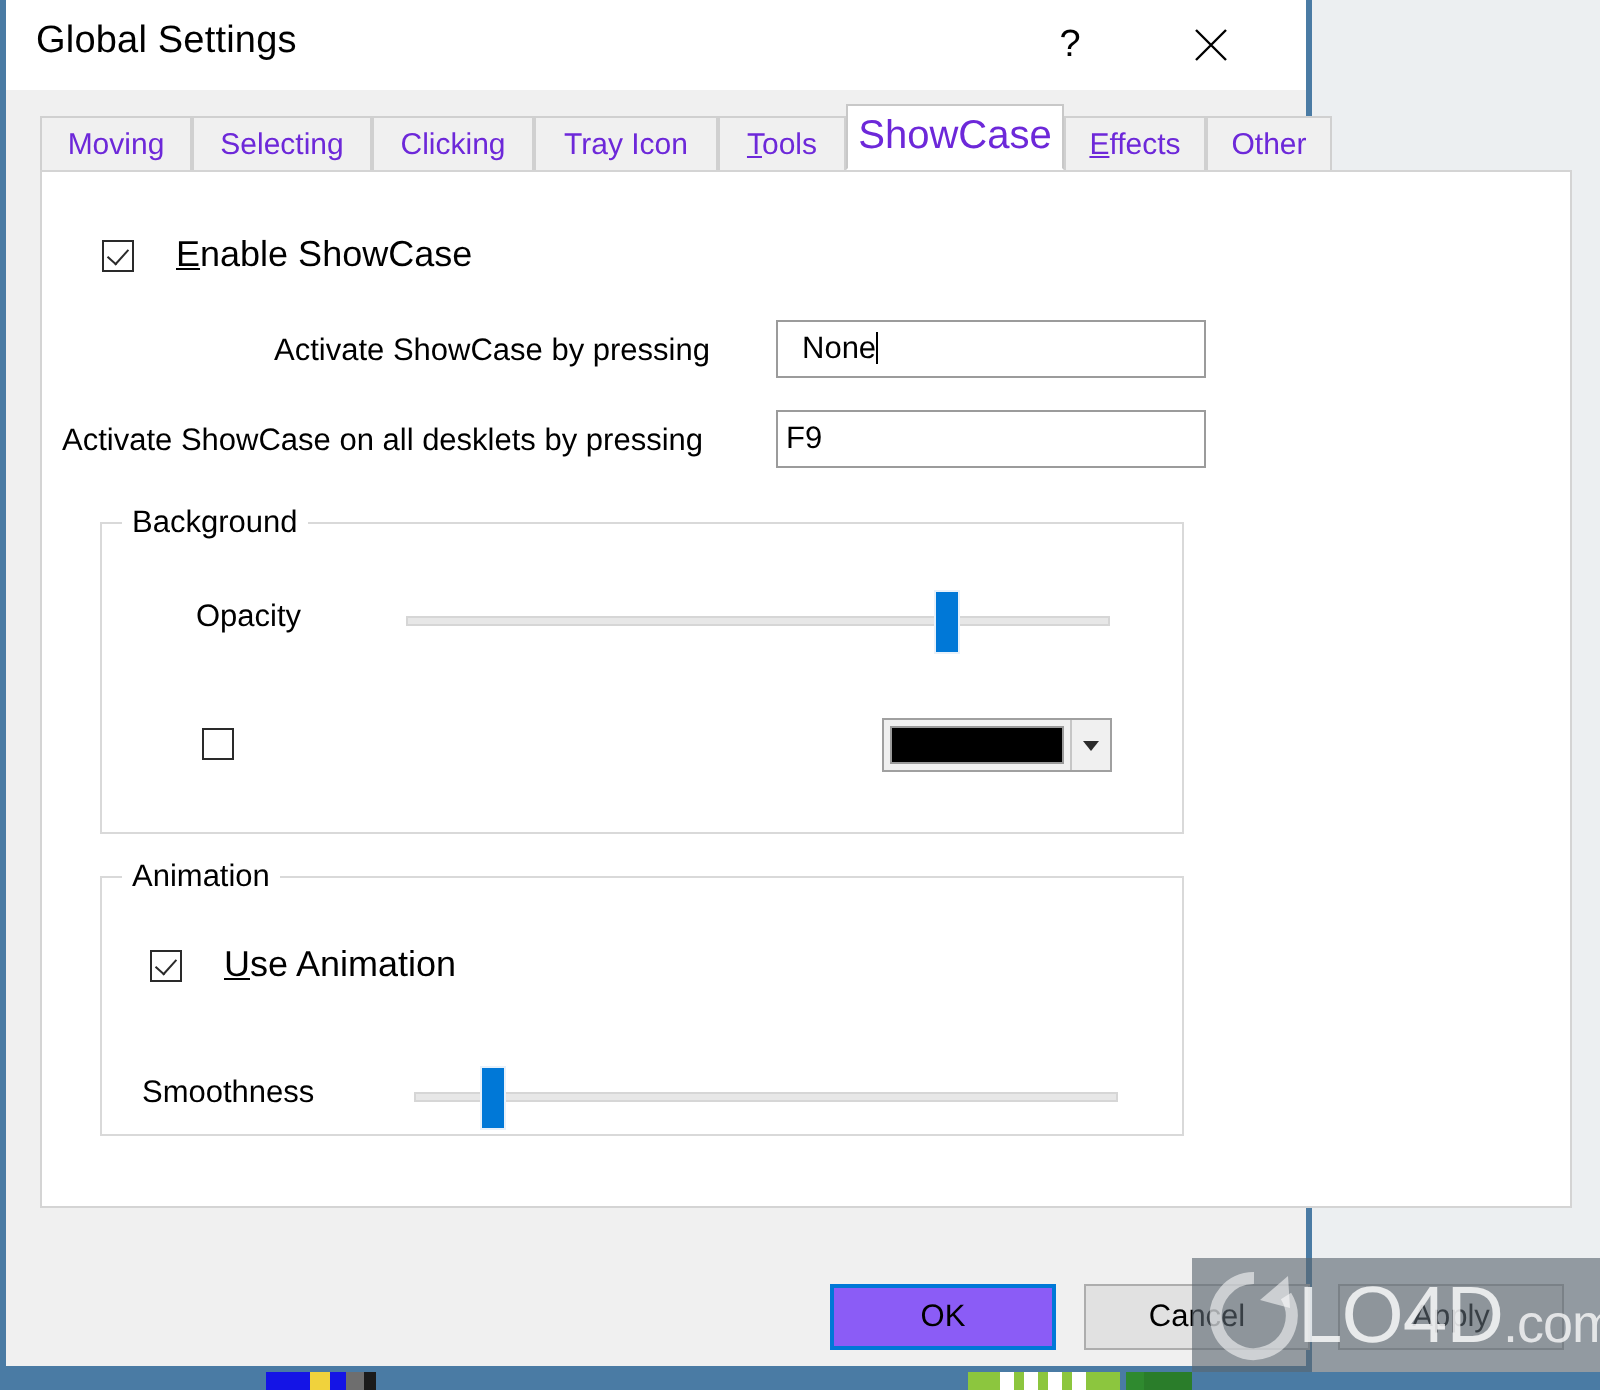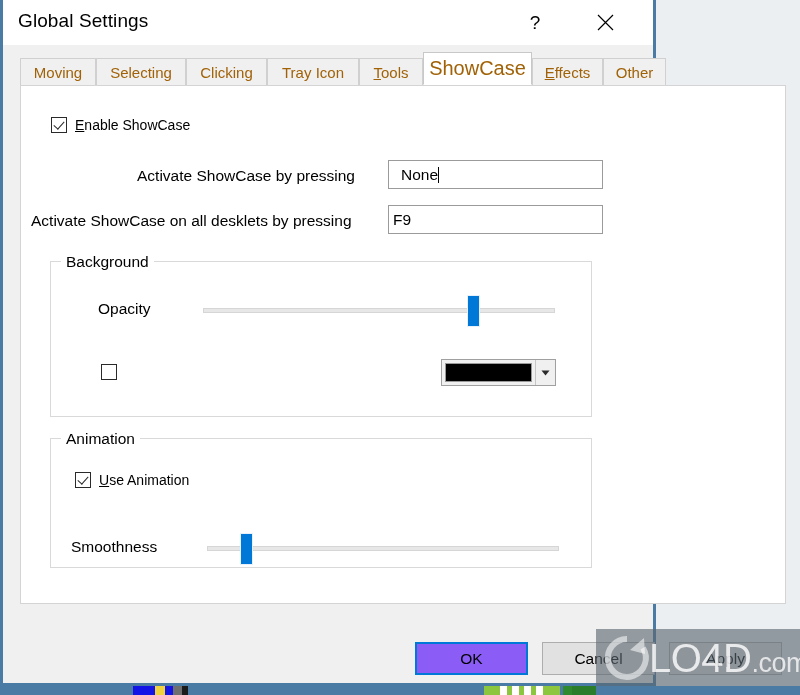--- a/index.html
+++ b/index.html
@@ -92,21 +92,21 @@
   }
   .tab {
     position: absolute;
     bottom: 0;
     height: 27px;
     box-sizing: border-box;
     background: #f0f0f0;
     border: 1px solid #d0d0d0;
     border-bottom: none;
     font-size: 15px;
-    color: #a16207;
+    color: #6d28d9;
     display: flex;
     align-items: center;
     justify-content: center;
     white-space: nowrap;
     padding: 0 8px;
     cursor: default;
   }
   .tab.active {
     height: 33px;
     background: #ffffff;
@@ -157,22 +157,22 @@
     position: absolute;
     left: 4px;
     top: 1px;
     width: 5px;
     height: 9px;
     border: solid #2a2a2a;
     border-width: 0 1.6px 1.6px 0;
     transform: rotate(42deg);
   }
   .cbox-label {
-    margin-left: 8px;
-    font-size: 14px;
+    margin-left: 21px;
+    font-size: 18px;
     color: #000000;
     white-space: nowrap;
   }
   .cbox-label u { text-decoration: underline; }
 
   .textbox {
     position: absolute;
     box-sizing: border-box;
     background: #ffffff;
     border: 1px solid #9b9b9b;

